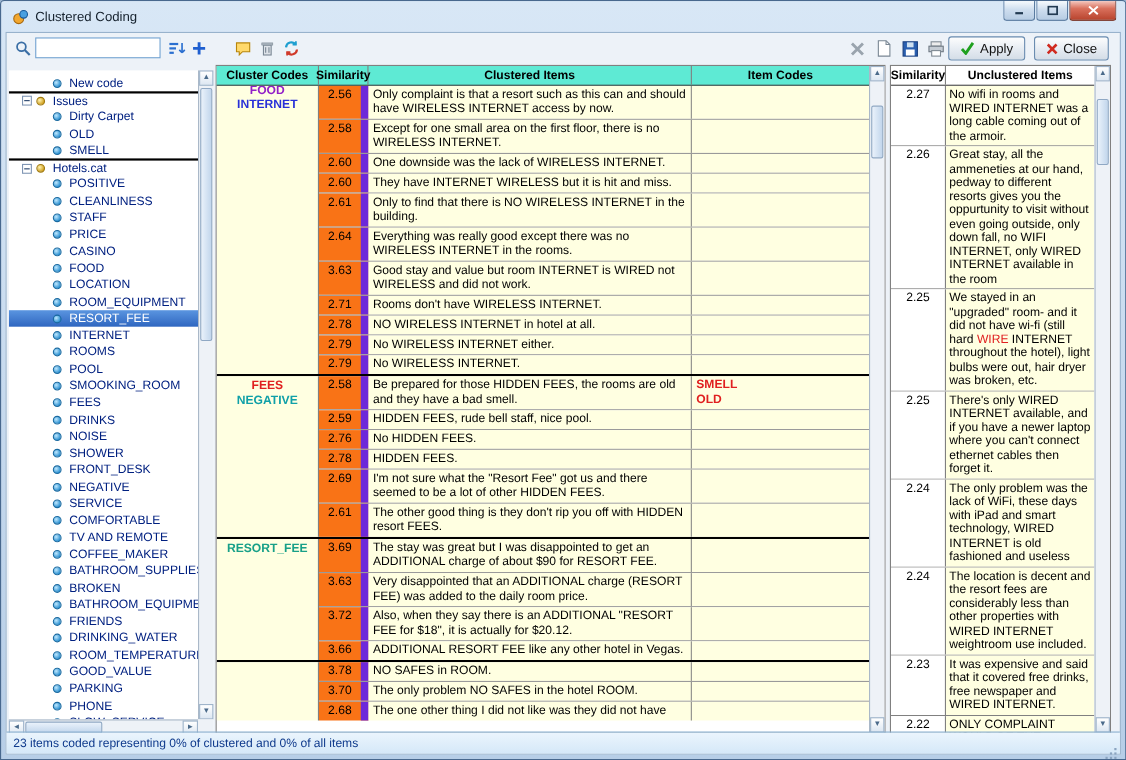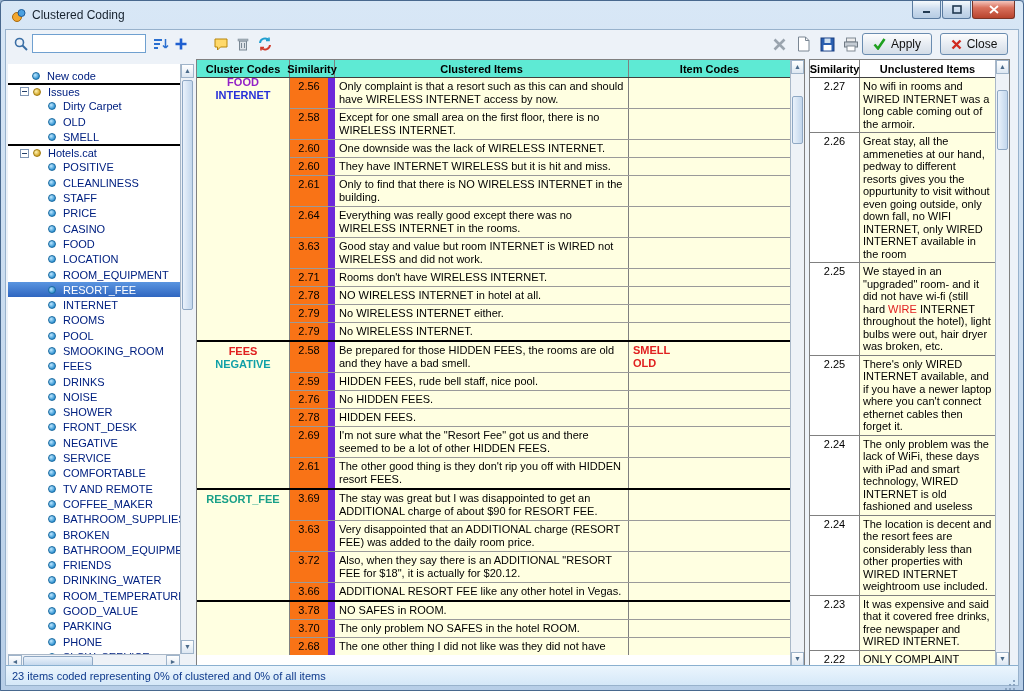--- a/index.html
+++ b/index.html
@@ -15,21 +15,21 @@
   .inner{position:absolute;left:4px;right:4px;top:28px;bottom:4px;background:#edf2f8;border:1px solid #98b2cc}
   
   .toolbar{position:absolute;left:0;right:0;top:0;height:28px}
   .tb{position:absolute;top:5px;width:18px;height:18px;display:flex;align-items:center;justify-content:center;cursor:default}
   .search-input{position:absolute;left:26px;top:4px;width:114px;height:19px;border:1px solid #6fa0d0;background:#fff;font-size:11px;padding:0 4px;font-family:"Liberation Sans",sans-serif}
   .btn{position:absolute;top:3px;height:22px;display:flex;align-items:center;justify-content:center;gap:5px;border:1px solid #6a8cb0;border-radius:3px;background:linear-gradient(#fdfdfd,#e9eef4 45%,#d4dde7);font-size:12px;color:#111}
   
   .tree-panel{position:absolute;left:2px;top:34px;width:186px;height:604px;background:#fff}
   .tree-list{position:absolute;left:0;top:0;right:14px;bottom:14px;overflow:hidden;padding-top:4px}
   .trow-item{height:15.3px;display:flex;align-items:center;font-size:11px;color:#002080;white-space:nowrap}
-  .trow-item.new{padding-left:24px}
+  .trow-item.new{padding-left:40px}
   .trow-item.group{padding-left:12px}
   .trow-item.leaf{padding-left:40px}
   .trow-item.sel{background:linear-gradient(#5a95e0,#2f66c0);color:#fff}
   .expander{width:9px;height:9px;border:1px solid #8096b4;background:#fff;position:relative;display:inline-block;margin-right:4px;flex:none}
   .expander::after{content:"";position:absolute;left:1px;right:1px;top:3px;height:1px;background:#24406a}
   .dot{width:8px;height:8px;border-radius:50%;display:inline-block;margin-right:5px;flex:none}
   .bdot{background:radial-gradient(circle at 35% 35%,#bfe8ff,#2a8fd0 75%);border:1px solid #1a6aa0}
   .gdot{background:radial-gradient(circle at 35% 35%,#fff3b0,#d0a020 75%);border:1px solid #a07a10}
   .tlabel{margin-left:2px}
   

